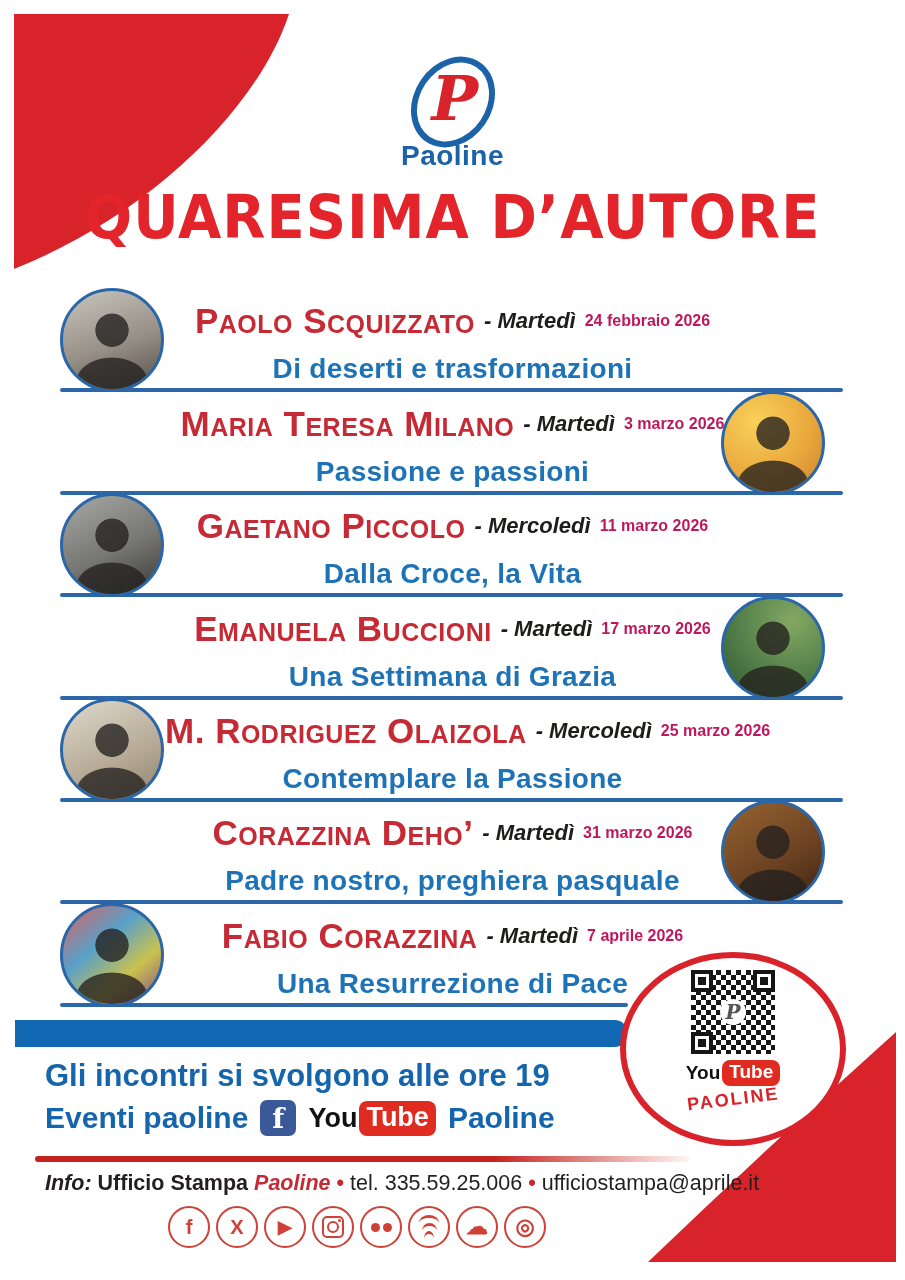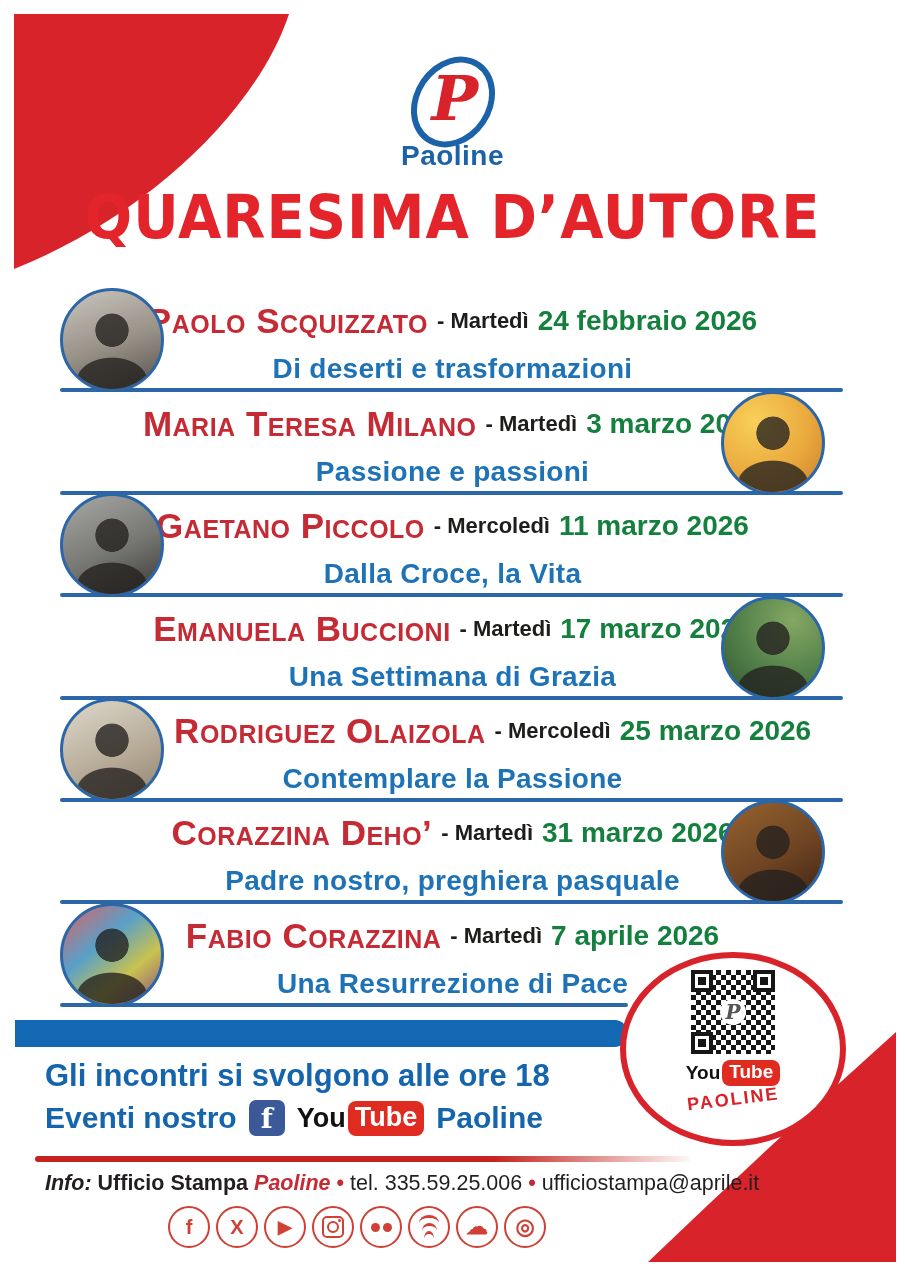--- a/index.html
+++ b/index.html
@@ -29,22 +29,22 @@
   .photo-1{background:linear-gradient(160deg,#c9c5be,#968f86 55%,#555049);}
   .photo-2{background:radial-gradient(circle at 32% 28%,#f8d05a,#eaa93d 55%,#c97f2c);}
   .photo-3{background:linear-gradient(155deg,#a8a8a4,#767672 55%,#3a3936);}
   .photo-4{background:radial-gradient(circle at 70% 22%,#85a863,#4e7c47 58%,#33552e);}
   .photo-5{background:linear-gradient(155deg,#ded8cb,#b5a995 60%,#8e8370);}
   .photo-6{background:linear-gradient(150deg,#96632f,#6f4423 55%,#3f2412);}
   .photo-7{background:linear-gradient(140deg,#e0615f 0%,#58a0c9 38%,#c9c24e 68%,#8a4a88 100%);}
   .rowtext{position:absolute;left:150px;right:150px;top:13px;text-align:center;z-index:2;}
   .nameline{display:flex;justify-content:center;align-items:center;gap:9px;white-space:nowrap;}
   .sp-name{font-variant:small-caps;font-weight:700;font-size:35px;letter-spacing:.5px;color:#c62b35;}
-  .sp-day{font-weight:600;font-size:22px;color:#1d1d1b;}
-  .sp-date{font-weight:800;font-size:28px;color:#15803d;}
+  .sp-day{font-style:italic;font-weight:600;font-size:22px;color:#1d1d1b;}
+  .sp-date{font-weight:800;font-size:16px;color:#be185d;}
   .sp-topic{margin-top:12px;font-weight:700;font-size:28px;letter-spacing:.3px;color:#1e72b6;}
 
   
   .bluebar{position:absolute;left:15px;top:1020px;width:613px;height:27px;background:#1268b3;border-radius:0 14px 14px 0;z-index:2;}
   .sched1{position:absolute;left:45px;top:1058px;font-size:31px;font-weight:800;color:#1565ad;z-index:2;}
   .sched2{position:absolute;left:45px;top:1100px;display:flex;align-items:center;gap:12px;font-size:30px;font-weight:800;color:#1565ad;z-index:2;}
   .fb-badge{width:36px;height:36px;border-radius:7px;background:#3b5998;color:#fff;display:flex;align-items:center;justify-content:center;font-size:28px;font-weight:800;font-family:"DejaVu Serif",serif;}
   .yt{display:inline-flex;align-items:center;gap:2px;}
   .yt-you{font-weight:800;color:#111;}
   .yt-tube{background:#e02b20;color:#fff;border-radius:8px;padding:1px 7px 3px;font-weight:800;}
@@ -186,23 +186,23 @@
         <span class="sp-name">Fabio Corazzina</span>
         <span class="sp-day">- Martedì</span>
         <span class="sp-date">7 aprile 2026</span>
       </div>
       <div class="sp-topic">Una Resurrezione di Pace</div>
     </div>
     <div class="rline rline-short"></div>
   </div>
 
   <div class="bluebar"></div>
-  <div class="sched1">Gli incontri si svolgono alle ore 18</div>
+  <div class="sched1">Gli incontri si svolgono alle ore 19</div>
   <div class="sched2">
-    <span>Eventi nostro</span>
+    <span>Eventi paoline</span>
     <span class="fb-badge">f</span>
     <span class="yt" style="font-size:27px;">
       <span class="yt-you">You</span>
       <span class="yt-tube">Tube</span>
     </span>
     <span>Paoline</span>
   </div>
 
   <div class="badge">
     <div class="qr">

